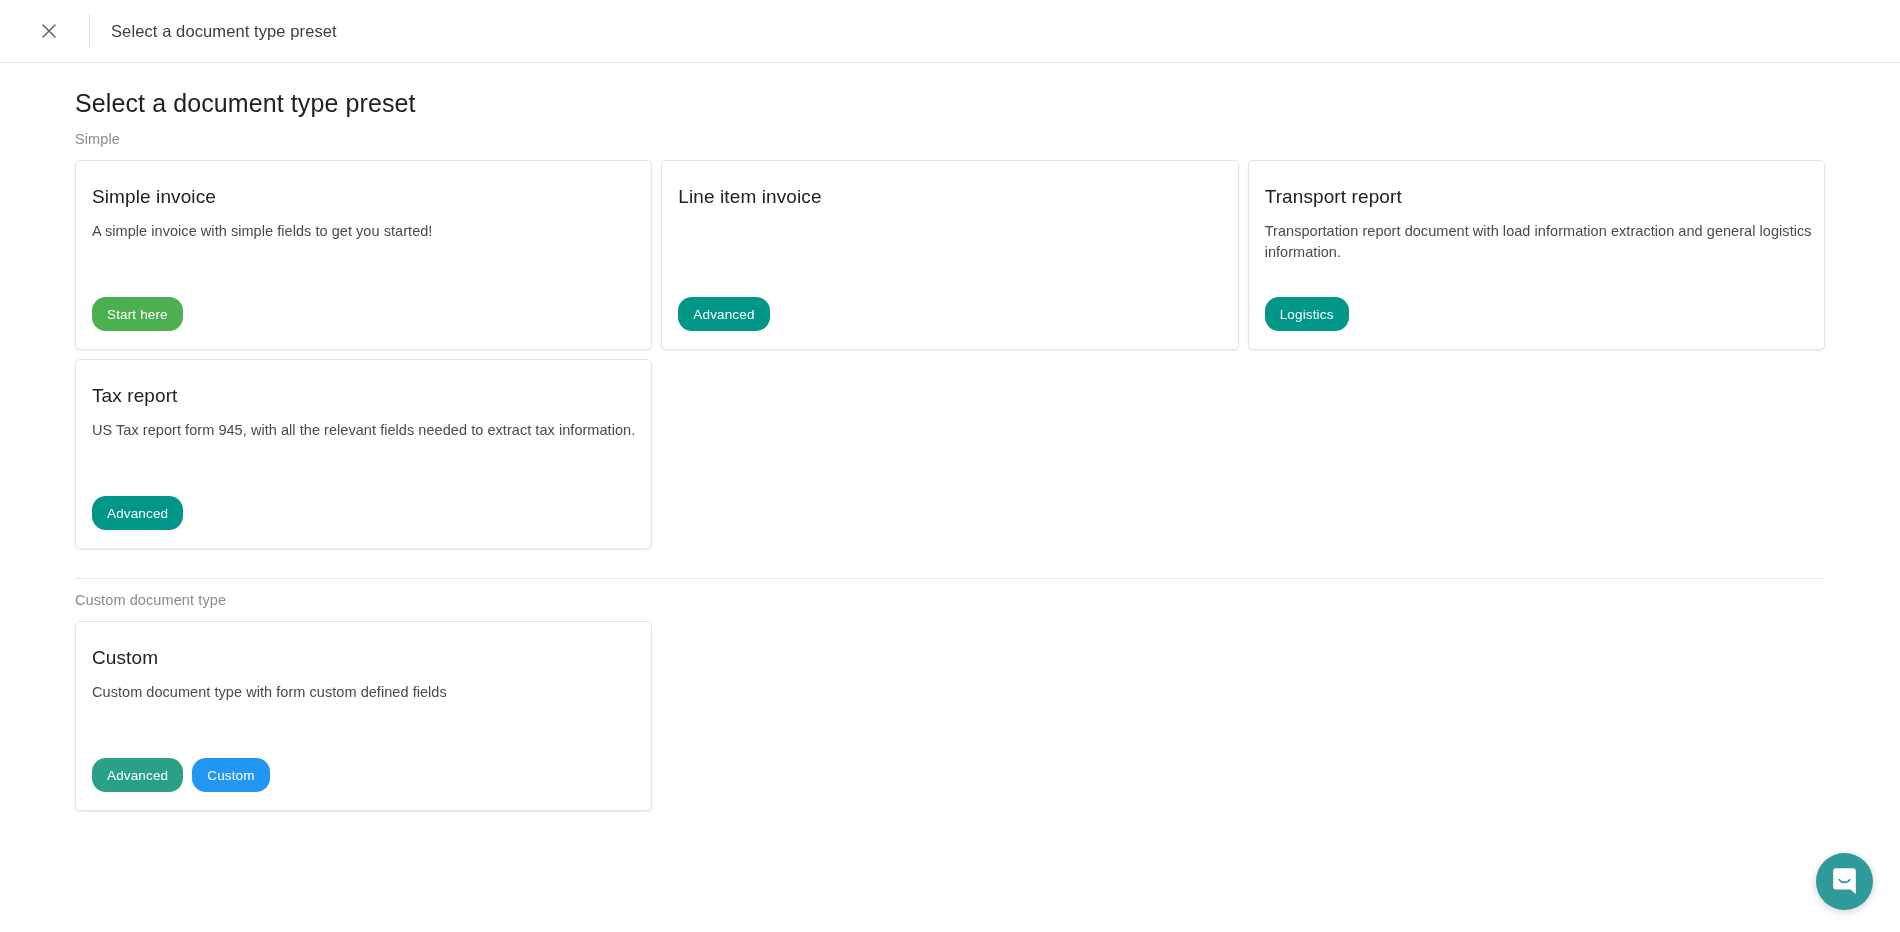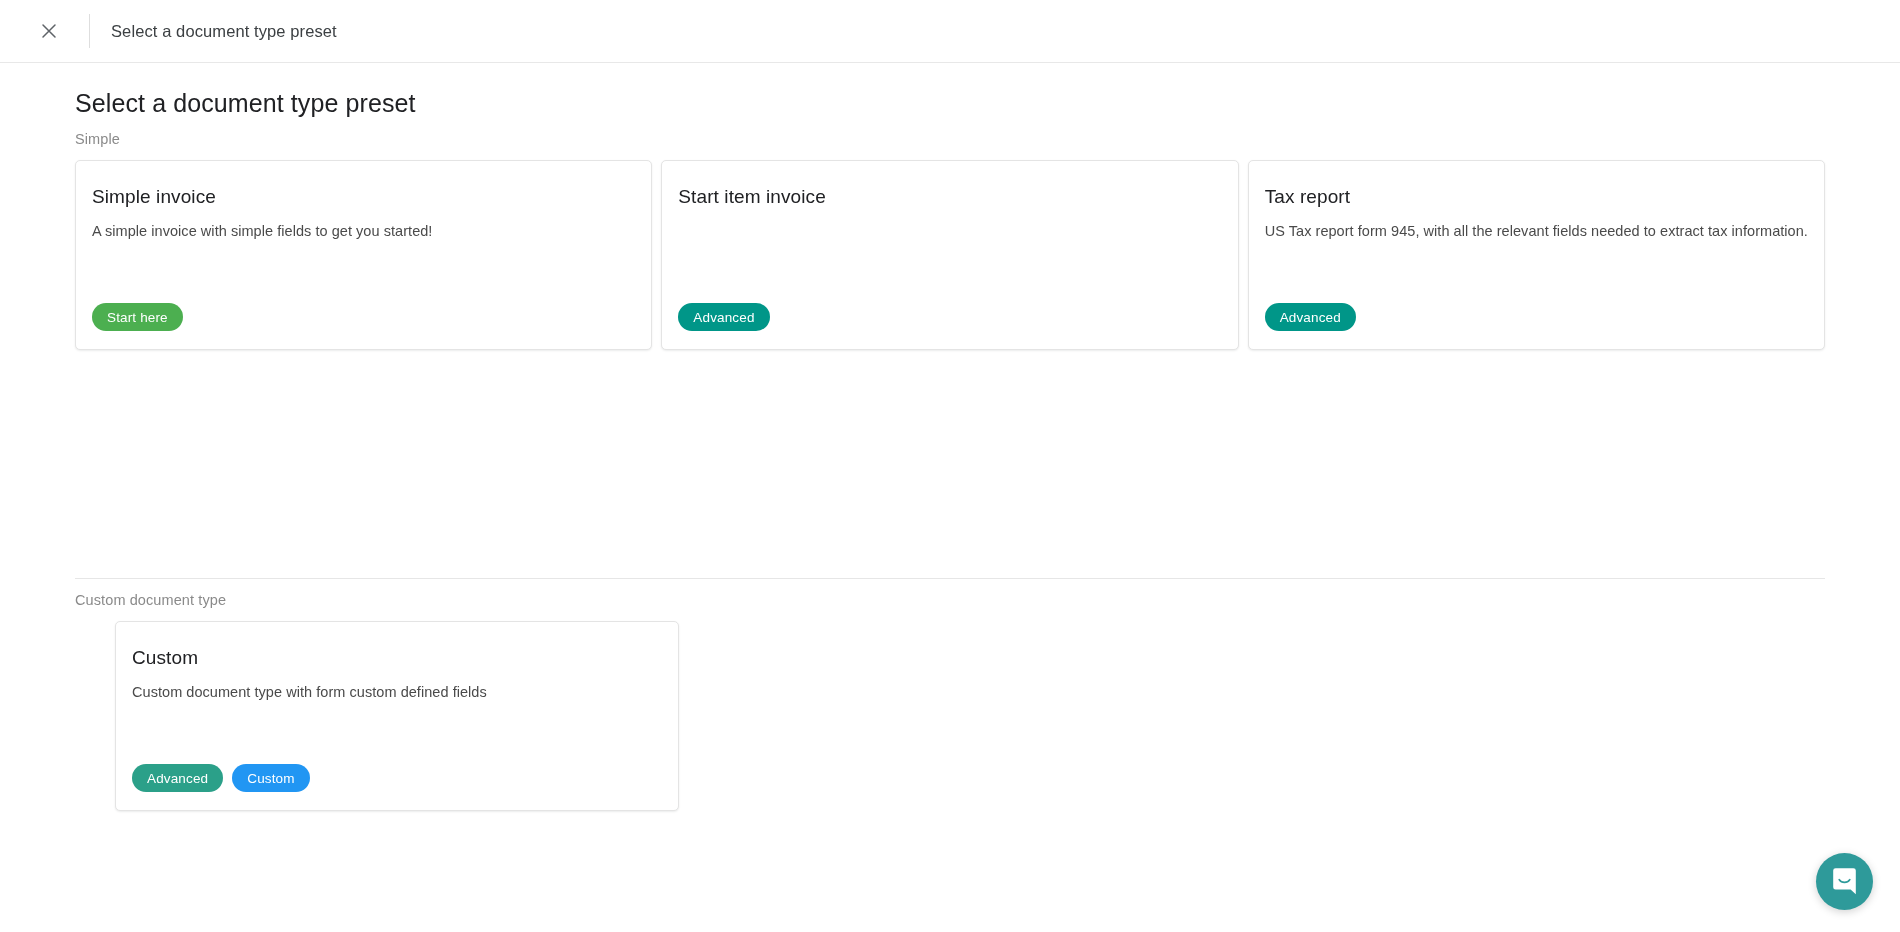--- a/index.html
+++ b/index.html
@@ -118,21 +118,21 @@
     display: flex;
     gap: 9px;
     align-items: center;
     min-height: 28px;
   }
 
   .badge {
     display: inline-flex;
     align-items: center;
     justify-content: center;
-    height: 28px;
+    height: 34px;
     padding: 0 15px;
     border-radius: 14px;
     font-size: 13.5px;
     color: #ffffff;
     letter-spacing: 0.15px;
     white-space: nowrap;
     cursor: pointer;
   }
 
   .card.empty-slot {
@@ -147,21 +147,20 @@
   .divider {
     height: 1px;
     background: #e6e6e6;
     margin-top: 29px;
   }
 
   .custom-grid {
     display: grid;
     grid-template-columns: repeat(3, 1fr);
     column-gap: 9px;
-    margin-left: 40px;
   }
 
   
   .launcher {
     position: absolute;
     right: 27px;
     bottom: 22px;
     width: 57px;
     height: 57px;
     border-radius: 50%;
@@ -201,27 +200,35 @@
       <div class="card-title">Simple invoice</div>
       <div class="card-desc">A simple invoice with simple fields to get you started!</div>
       <div class="card-spacer"></div>
       <div class="badges">
         <span class="badge" style="background:#4CAF50">Start here</span>
       </div>
     </div>
 
 
     <div class="card">
-      <div class="card-title">Start item invoice</div>
+      <div class="card-title">Line item invoice</div>
       <div class="card-spacer"></div>
       <div class="badges">
         <span class="badge" style="background:#009688">Advanced</span>
       </div>
     </div>
 
+    <div class="card">
+      <div class="card-title">Transport report</div>
+      <div class="card-desc">Transportation report document with load information extraction and general logistics information.</div>
+      <div class="card-spacer"></div>
+      <div class="badges">
+        <span class="badge" style="background:#009688">Logistics</span>
+      </div>
+    </div>
 
     <div class="card">
       <div class="card-title">Tax report</div>
       <div class="card-desc">US Tax report form 945, with all the relevant fields needed to extract tax information.</div>
       <div class="card-spacer"></div>
       <div class="badges">
         <span class="badge" style="background:#009688">Advanced</span>
       </div>
     </div>
 

